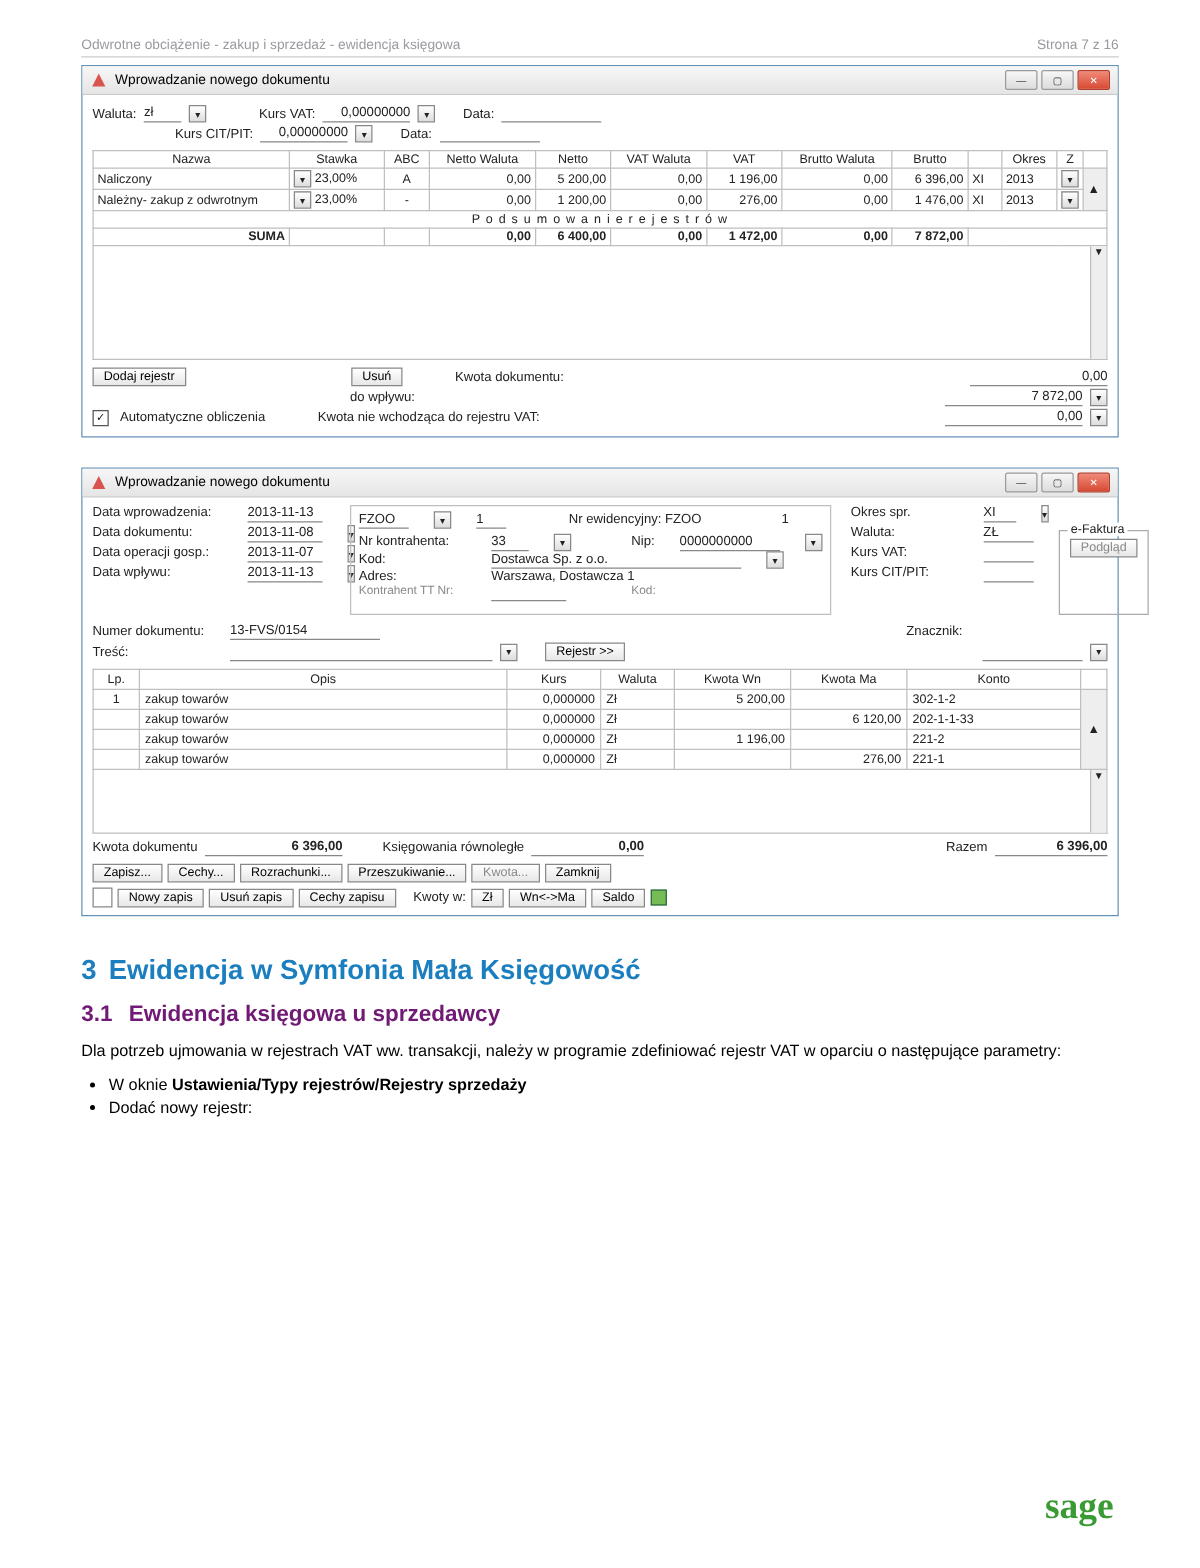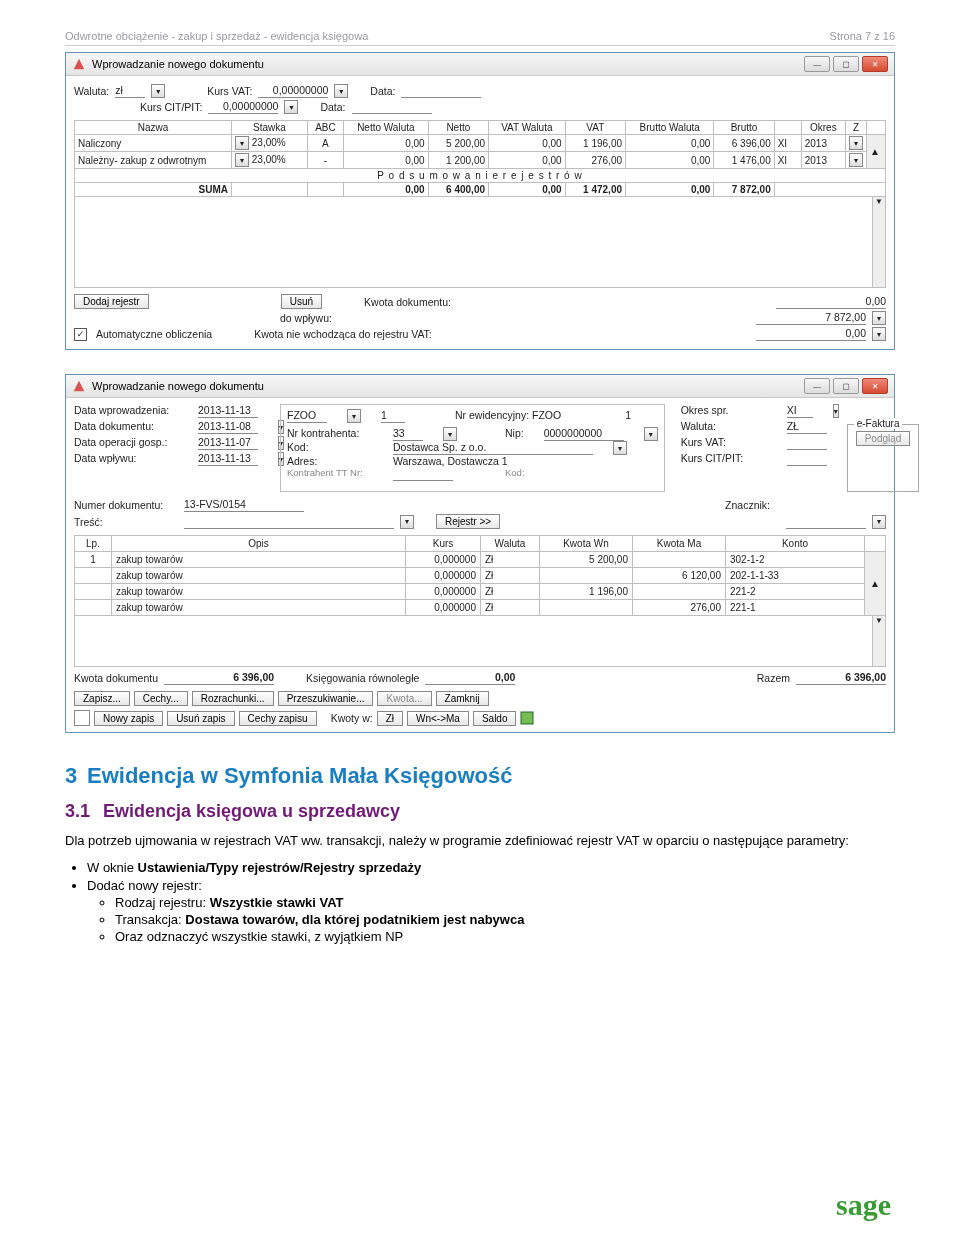--- a/index.html
+++ b/index.html
@@ -411,23 +411,18 @@
 <h1 class="sec">
   <span class="num">3</span><span>Ewidencja w Symfonia Mała Księgowość</span>
 </h1>
 <h2 class="sub">
   <span style="display:inline-block;width:38px">3.1</span><span>Ewidencja księgowa u sprzedawcy</span>
 </h2>
 <p class="body-p">Dla potrzeb ujmowania w rejestrach VAT ww. transakcji, należy w programie zdefiniować rejestr VAT w oparciu o następujące parametry:</p>
 <ul class="bul">
   <li><span>W oknie </span><b>Ustawienia/Typy rejestrów/Rejestry sprzedaży</b></li>
   <li><span>Dodać nowy rejestr:</span>
-    <ul class="circ">
-      <li><span>Rodzaj rejestru: </span><b>Wszystkie stawki VAT</b></li>
-      <li><span>Transakcja: </span><b>Dostawa towarów, dla której podatnikiem jest nabywca</b></li>
-      <li>Oraz odznaczyć wszystkie stawki, z wyjątkiem NP</li>
-    </ul>
   </li>
 </ul>
 
 </div>
 <div class="logo"><span class="sage">sage</span></div>
 </div>
 
 </body></html>

